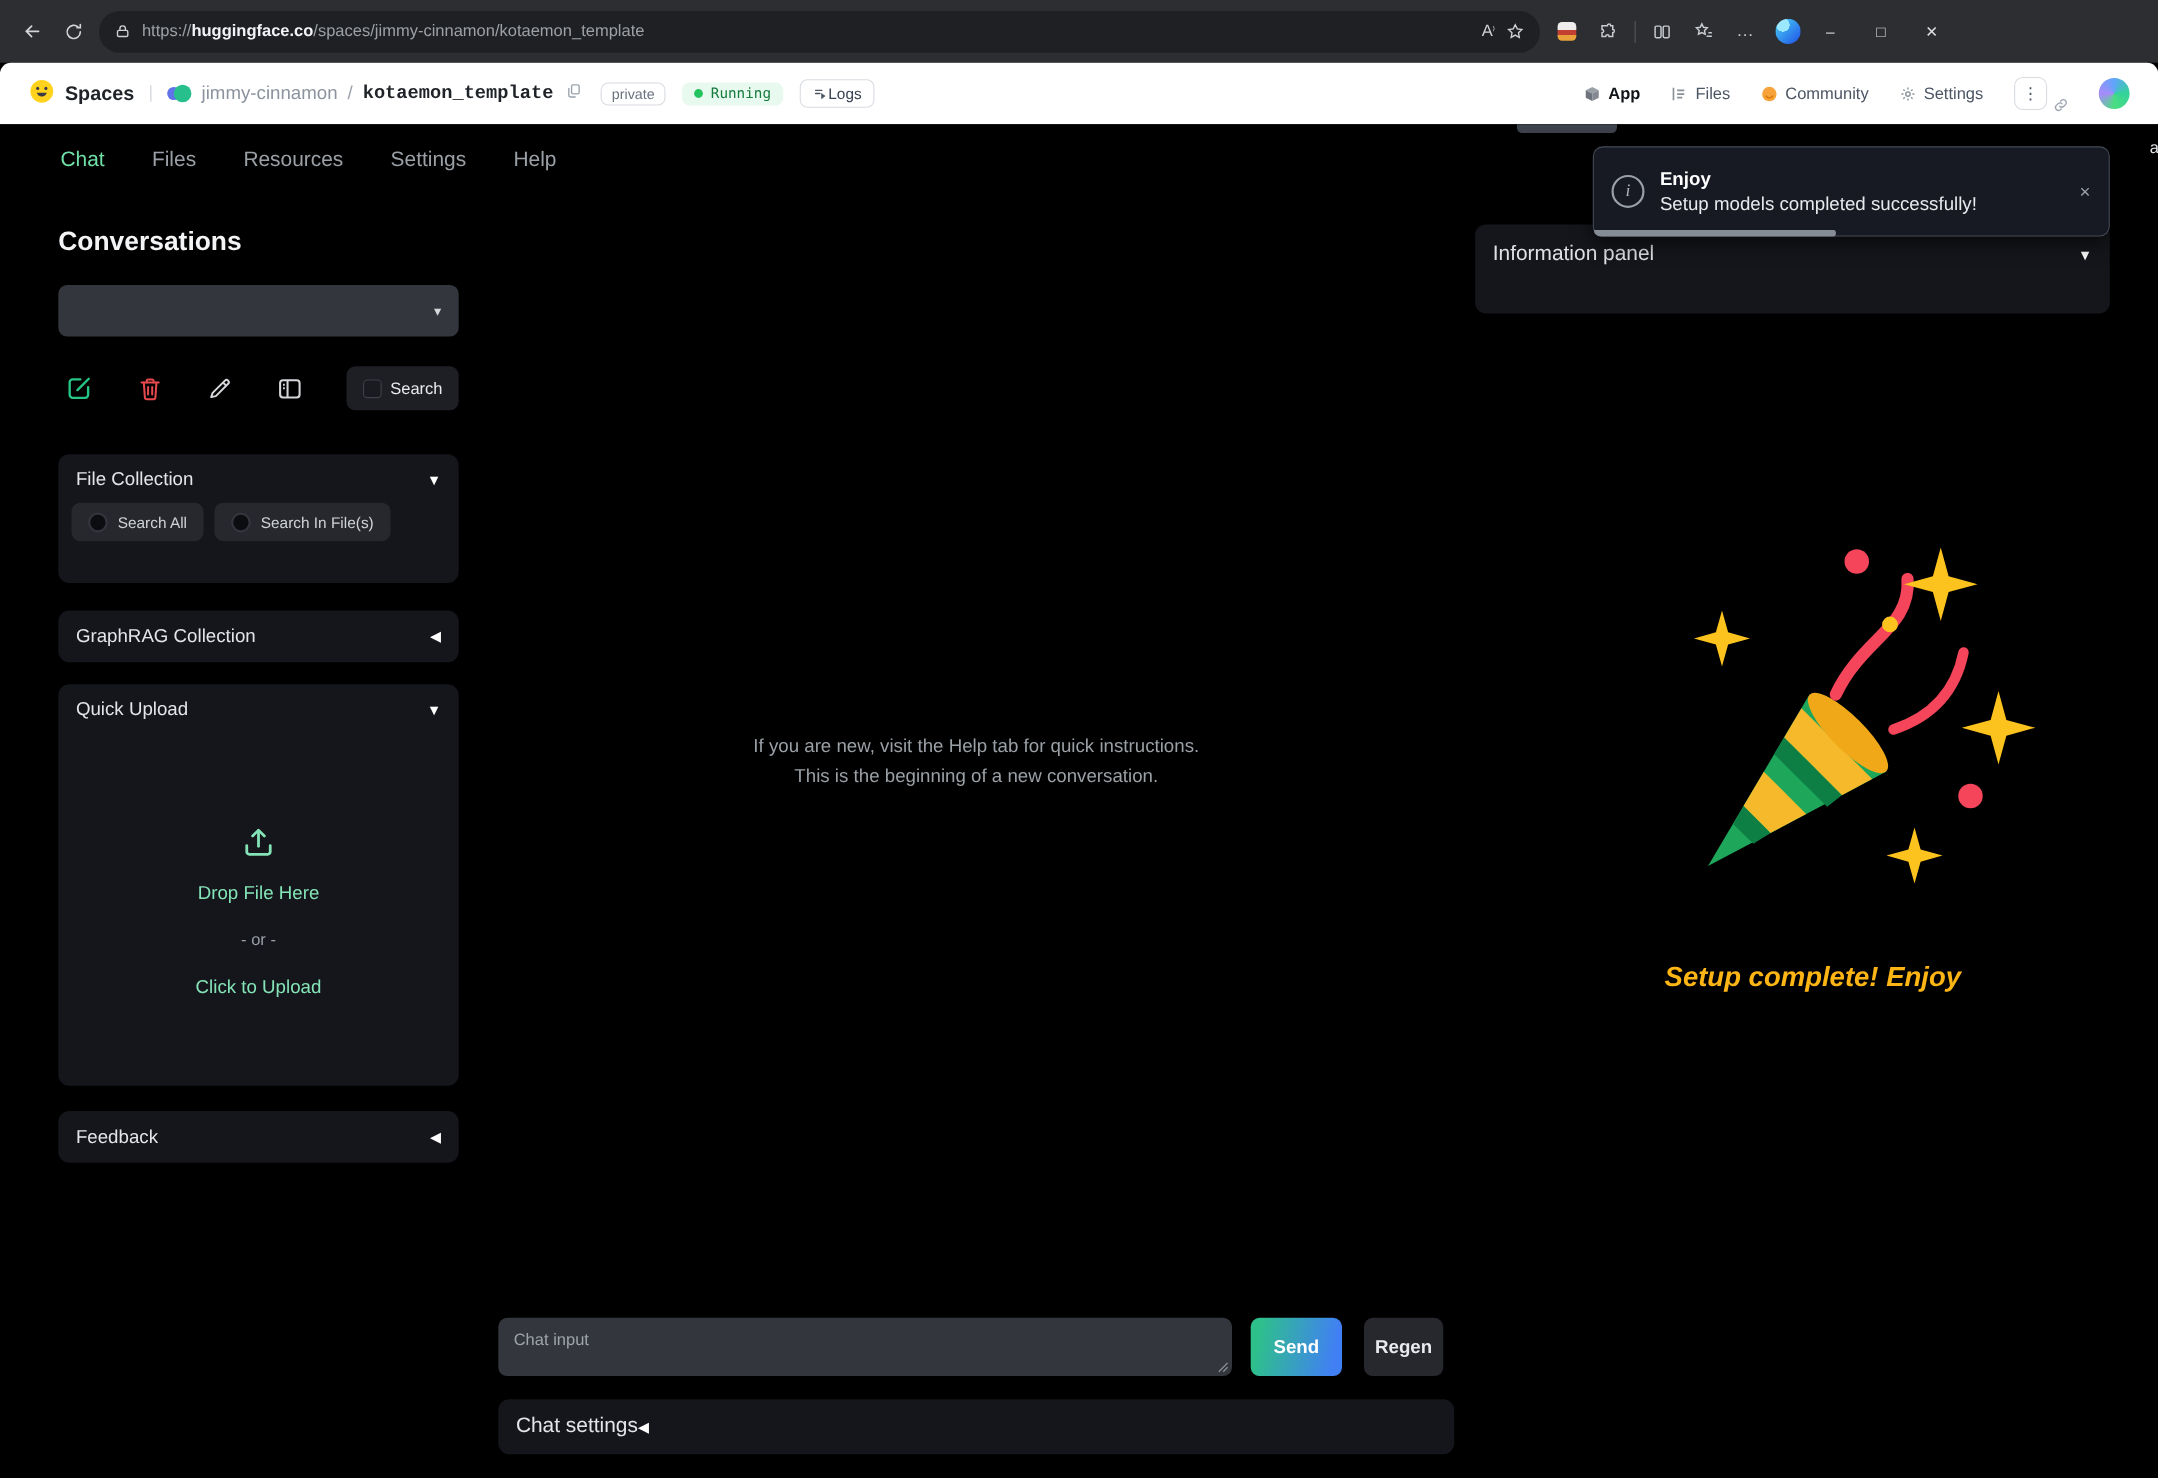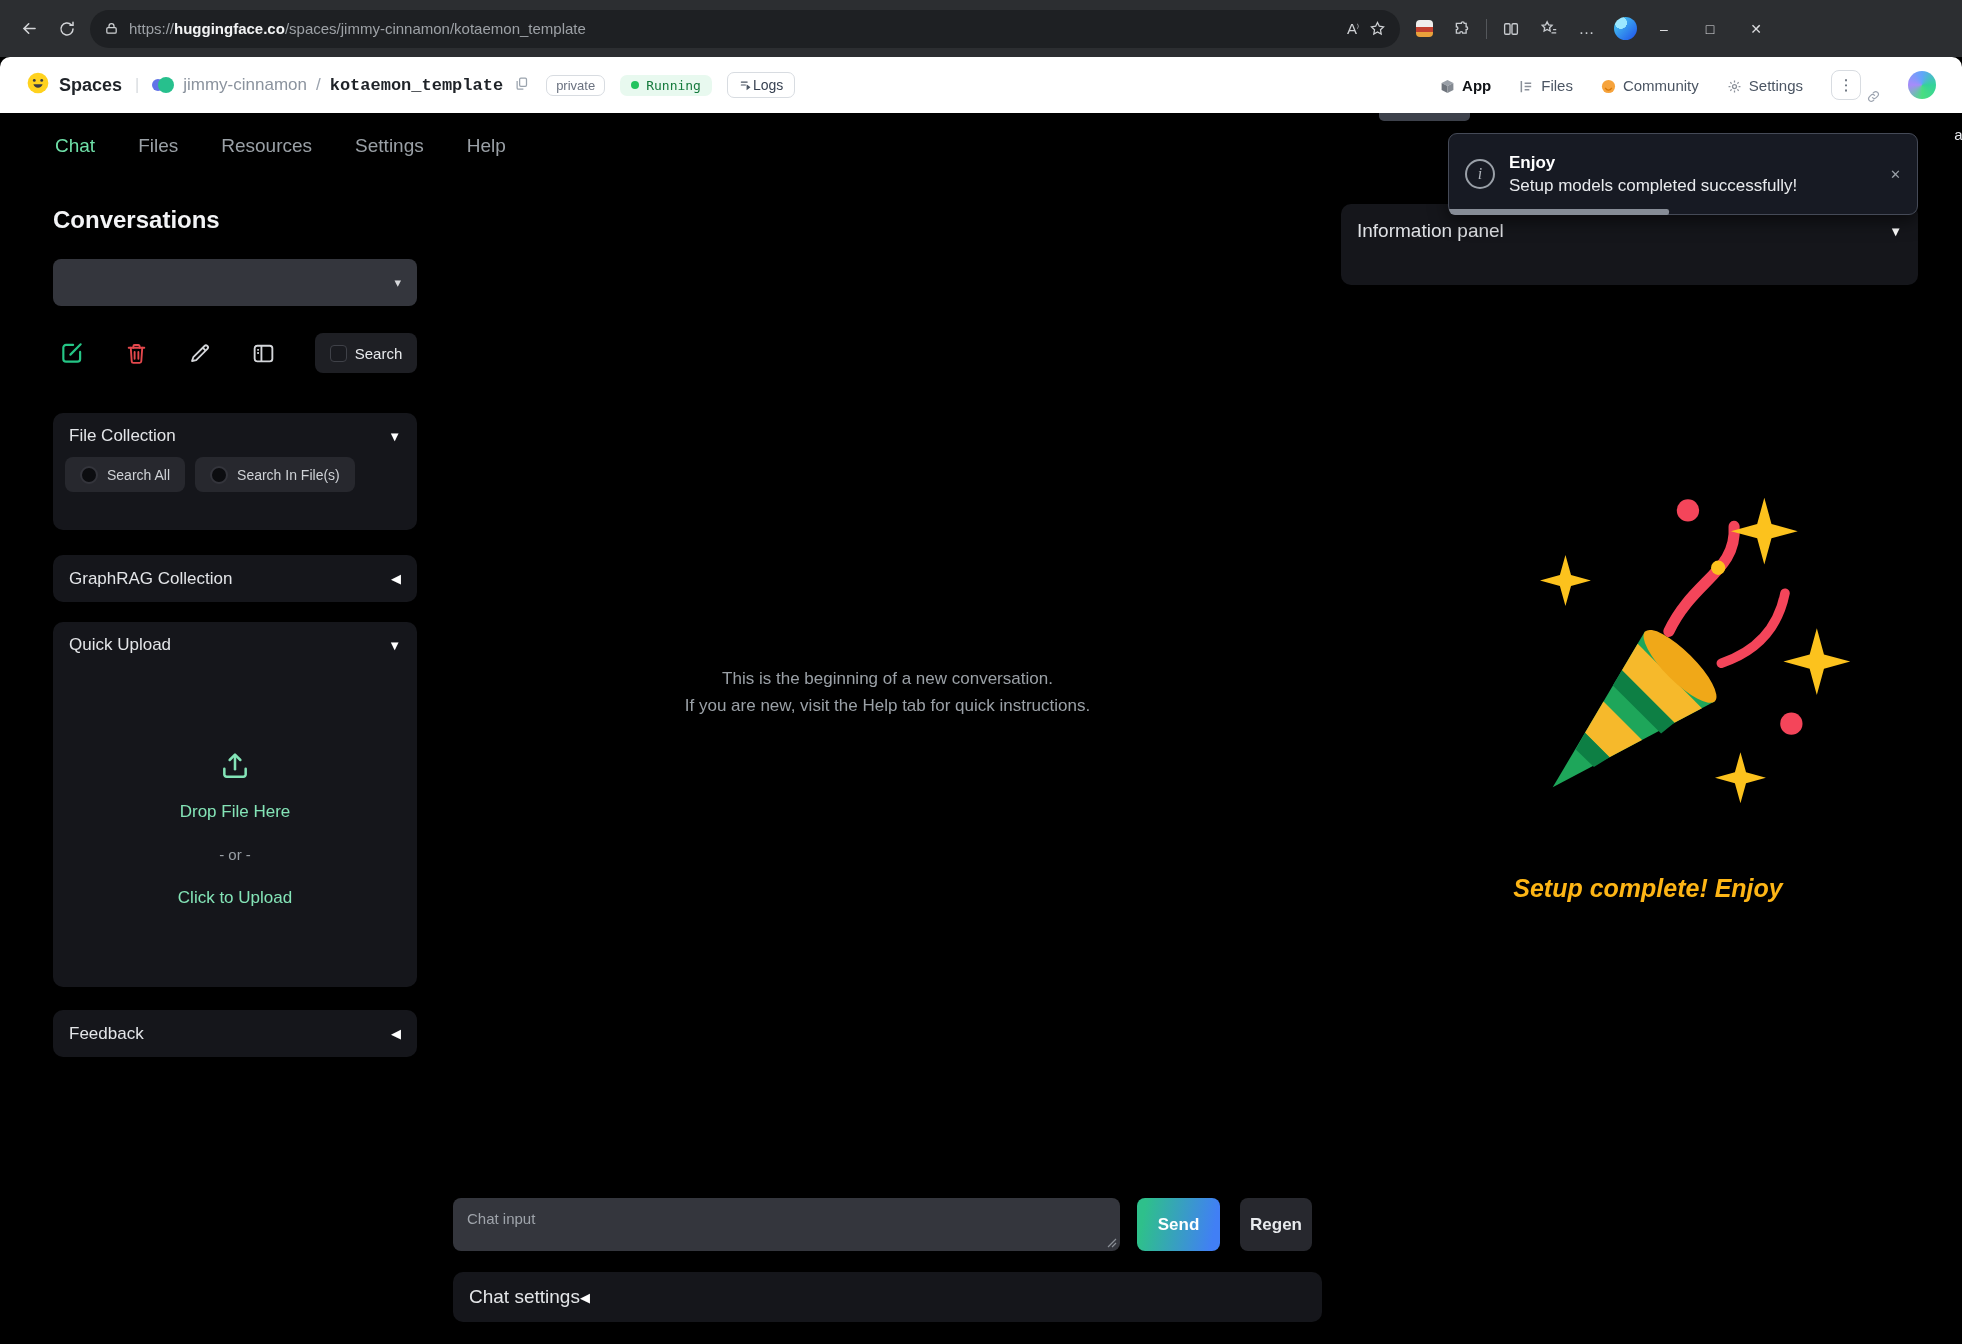--- a/index.html
+++ b/index.html
@@ -41,21 +41,21 @@
   .hf .owner { font-size:17px; color:#8b939e; }
   .hf .slash { font-size:17px; color:#9aa2ad; }
   .hf .repo { font-size:17px; font-weight:700; color:#1f2328; font-family:"Liberation Mono", monospace; }
   .badge-private { font-size:13px; color:#6b7280; border:1px solid #d8dce1; border-radius:7px; padding:2px 9px; }
   .badge-running { display:flex; align-items:center; gap:7px; font-size:13px; color:#157a3c;
                    font-family:"DejaVu Sans Mono", monospace; background:#e8f9ef; border-radius:7px; padding:3px 11px; }
   .badge-running .dot { width:8px; height:8px; border-radius:50%; background:#23c35e; }
   .btn-logs { display:flex; align-items:center; gap:0; font-size:14px; color:#374151;
               border:1px solid #d8dce1; border-radius:7px; padding:4px 11px; }
   .hfnav { margin-left:auto; display:flex; align-items:center; gap:28px; }
-  .hfnav .item { display:flex; align-items:flex-end; gap:7px; font-size:15px; color:#4b5563; }
+  .hfnav .item { display:flex; align-items:center; gap:7px; font-size:15px; color:#4b5563; }
   .hfnav .item.active span { color:#111418; font-weight:700; }
   .kebab { width:30px; height:30px; border:1px solid #d8dce1; border-radius:8px; display:flex;
            align-items:center; justify-content:center; color:#4b5563; font-size:15px; }
   .useravatar { width:28px; height:28px; border-radius:50%;
                 background:conic-gradient(#60a5fa,#34d399,#4ade80,#a78bfa,#60a5fa); }
 
   
   .app { position:absolute; top:113px; left:0; width:100%; height:1231px; background:#000; }
   .tabs { position:absolute; left:55px; top:22px; display:flex; gap:43px; font-size:19px; }
   .tabs .tab { color:#9aa0a6; cursor:default; }
@@ -383,22 +383,22 @@
 
       <div class="card fb-card">
         <div class="titlerow">
           <span class="title">Feedback</span>
           <span class="arrow">◀</span>
         </div>
       </div>
     </div>
 
     <div class="emptymsg">
+      <div>If you are new, visit the Help tab for quick instructions.</div>
       <div>This is the beginning of a new conversation.</div>
-      <div>If you are new, visit the Help tab for quick instructions.</div>
     </div>
 
     <div class="chatrow">
       <div class="chatinput">
         <textarea placeholder="Chat input" style=""></textarea>
         <svg class="resizegrip" width="10" height="10" viewBox="0 0 10 10" stroke="#8a8f96" stroke-width="1.2">
             <path d="M9 1L1 9M9 5L5 9"></path>
           </svg>
       </div>
       <button class="btn-send">Send</button>

